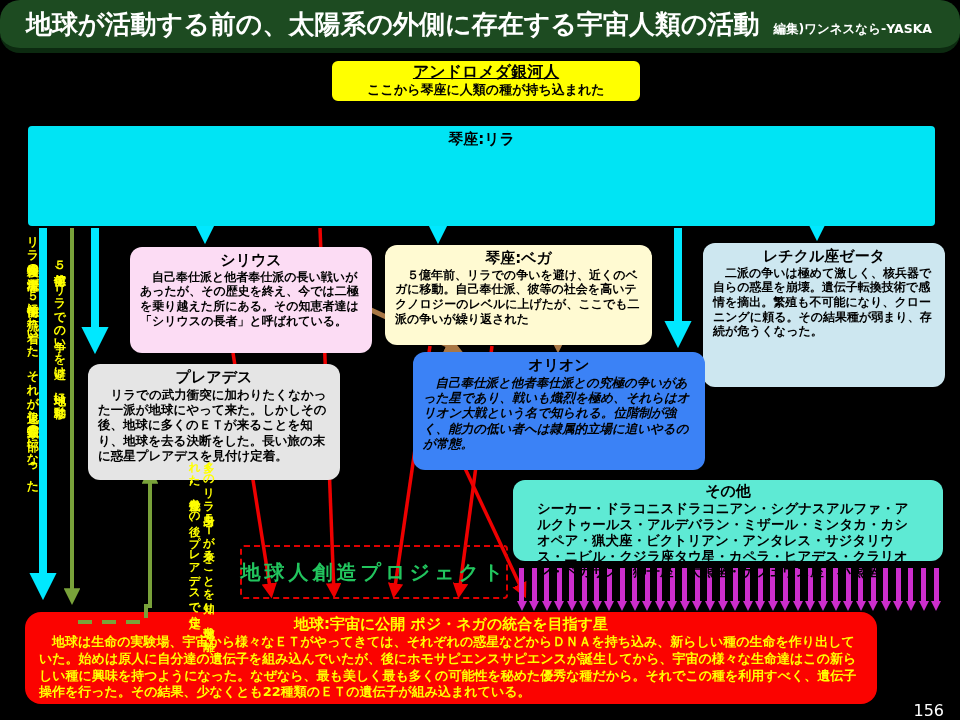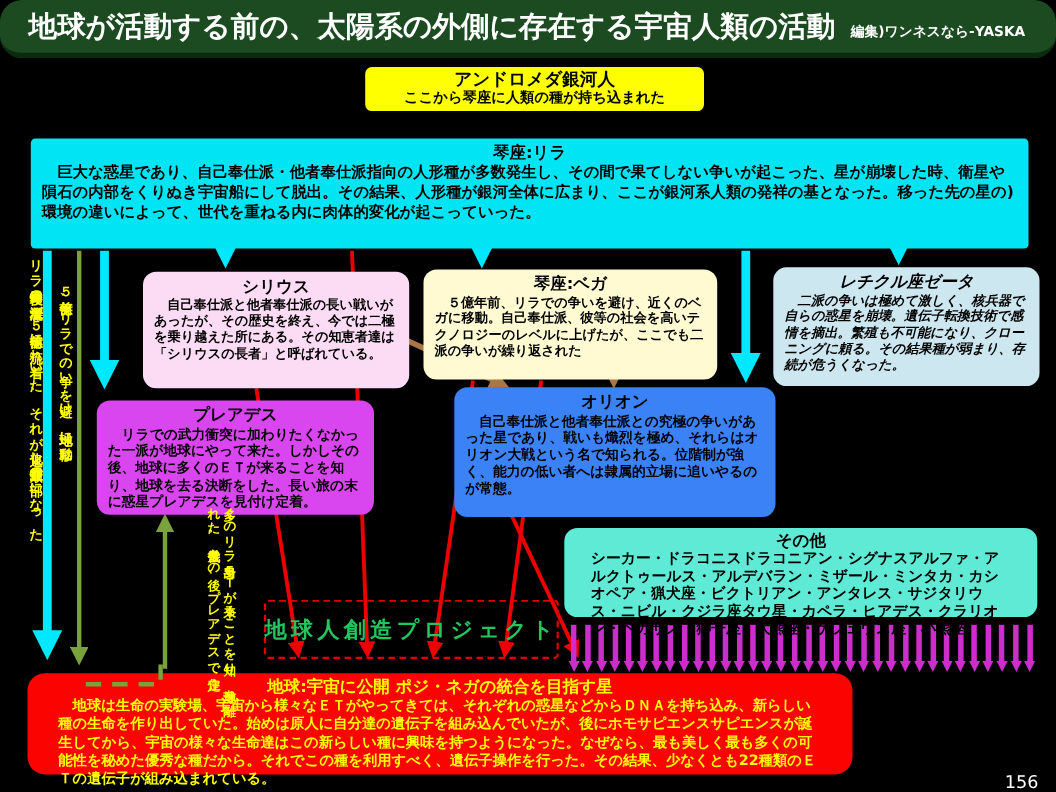--- a/index.html
+++ b/index.html
@@ -10,37 +10,37 @@
             border-bottom:5px solid #0c2a10;display:flex;align-items:center;border-radius:20px;}
   #titlebar .ttl{color:#fff;font-size:26px;font-weight:bold;margin-left:26px;white-space:nowrap;}
   #titlebar .credit{color:#fff;font-size:12.5px;font-weight:bold;margin-left:14px;margin-top:10px;white-space:nowrap;}
   
   .node{position:absolute;z-index:2;border-radius:12px;color:#000;box-sizing:border-box;padding:4px 10px;}
   .node .nt{text-align:center;font-weight:bold;font-size:15px;line-height:1.25;}
   .node .nb{font-weight:bold;font-size:12px;line-height:1.22;text-align:left;}
   
   #andromeda{left:330px;top:59px;width:312px;height:44px;background:#ffff00;border:2px solid #000;
              border-radius:8px;padding:1px 6px;}
-  #andromeda .nt{font-size:16px;}
+  #andromeda .nt{font-size:16px;text-decoration:underline;}
   #andromeda .nb{text-align:center;font-size:13px;}
   #lyra{left:28px;top:126px;width:907px;height:100px;background:#00e4f4;border-radius:4px;}
   #lyra .nb{font-size:14px;line-height:1.28;}
   #sirius{left:130px;top:247px;width:242px;height:106px;background:#fcdcf4;}
   #vega{left:385px;top:245px;width:267px;height:100px;background:#fffad2;}
-  #zeta{left:703px;top:243px;width:242px;height:108px;background:#cde7f0;font-style:italic;}
-  #pleiades{left:88px;top:364px;width:252px;height:104px;background:#d946ef;}
+  #zeta{left:703px;top:243px;width:242px;height:144px;background:#cde7f0;}
+  #pleiades{left:88px;top:364px;width:252px;height:116px;background:#e5e5e5;}
   #pleiades .nb{font-size:12.5px;}
   #orion{left:413px;top:352px;width:292px;height:118px;background:#3b82f6;}
-  #orion .nb{font-size:12.5px;}
+  #orion .nb{font-size:12.5px;font-style:italic;}
   #others{left:513px;top:480px;width:430px;height:81px;background:#5eead4;padding:2px 24px;}
   #others .nb{font-size:13.5px;line-height:1.18;}
   #project{left:240px;top:545px;width:268px;height:54px;background:transparent;
            border:2px dashed #e00000;border-radius:4px;display:flex;align-items:center;justify-content:center;}
   #project .nt{color:#22c55e;font-size:20px;letter-spacing:4px;white-space:nowrap;}
-  #earth{left:25px;top:612px;width:750px;height:92px;background:#fb0300;border-radius:16px;padding:3px 28px;}
+  #earth{left:25px;top:612px;width:852px;height:92px;background:#fb0300;border-radius:16px;padding:3px 14px;}
   #earth .nt{color:#ffff00;font-size:15px;}
   #earth .nb{color:#ffff00;font-size:13px;line-height:1.3;}
   
   .vlabel{position:absolute;z-index:4;color:#ffff00;font-weight:bold;
           writing-mode:vertical-rl;text-orientation:mixed;line-height:1.25;}
   #lbl-drift{left:2px;top:228px;height:400px;width:38px;font-size:12px;}
   #lbl-vega-earth{left:50px;top:252px;height:350px;width:17px;font-size:12px;}
   #lbl-earth-pleiades{left:160px;top:453px;height:180px;width:56px;font-size:11.5px;}
   
   #arrows{position:absolute;left:0;top:0;z-index:1;}
@@ -240,21 +240,20 @@
       </span>
     </div>
 
   <div class="node" id="andromeda">
     <div class="nt">アンドロメダ銀河人</div>
     <div class="nb">ここから琴座に人類の種が持ち込まれた</div>
   </div>
 
   <div class="node" id="lyra">
     <div class="nt">琴座:リラ</div>
-    <div class="nb">　巨大な惑星であり、自己奉仕派・他者奉仕派指向の人形種が多数発生し、その間で果てしない争いが起こった、星が崩壊した時、衛星や隕石の内部をくりぬき宇宙船にして脱出。その結果、人形種が銀河全体に広まり、ここが銀河系人類の発祥の基となった。移った先の星の)環境の違いによって、世代を重ねる内に肉体的変化が起こっていった。</div>
   </div>
 
   <div class="node" id="sirius">
     <div class="nt">シリウス</div>
     <div class="nb">　自己奉仕派と他者奉仕派の長い戦いがあったが、その歴史を終え、今では二極を乗り越えた所にある。その知恵者達は「シリウスの長者」と呼ばれている。</div>
   </div>
 
   <div class="node" id="vega">
     <div class="nt">琴座:ベガ</div>
     <div class="nb">　５億年前、リラでの争いを避け、近くのベガに移動。自己奉仕派、彼等の社会を高いテクノロジーのレベルに上げたが、ここでも二派の争いが繰り返された</div>

